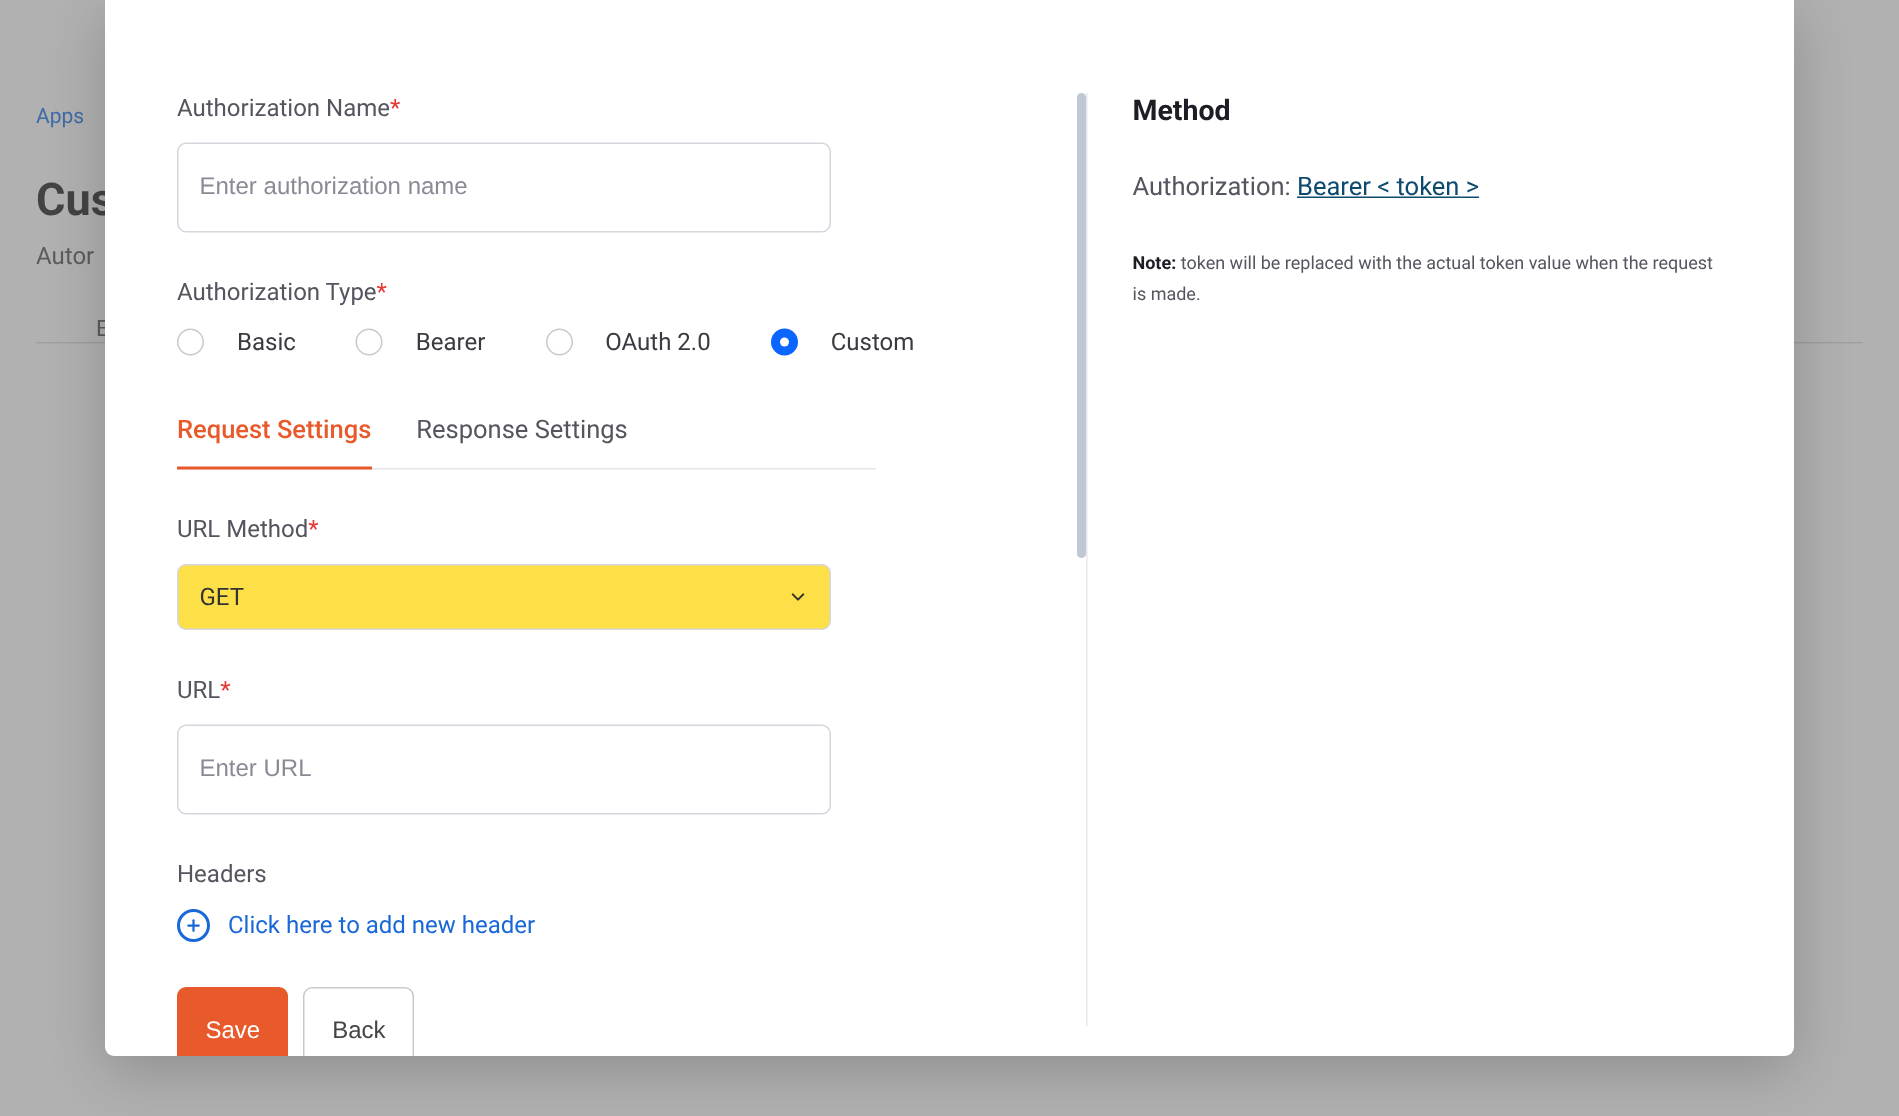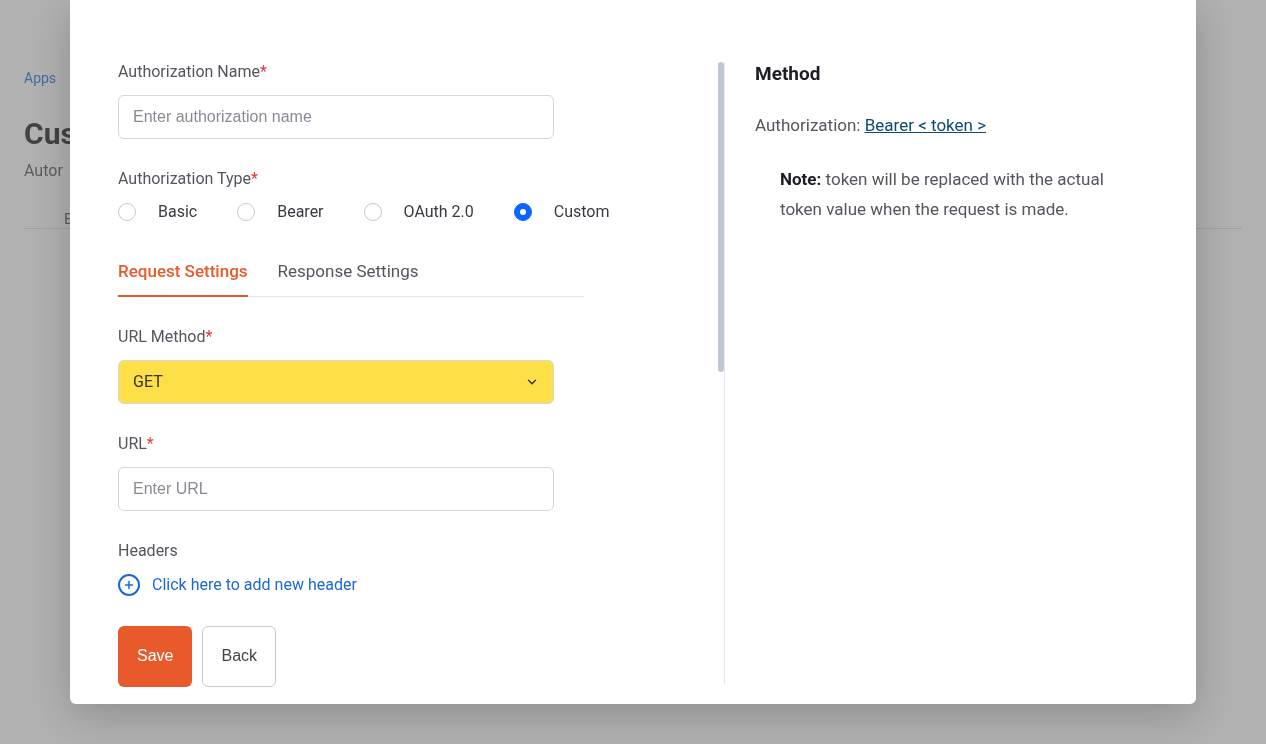--- a/index.html
+++ b/index.html
@@ -85,21 +85,21 @@
   }
 
   .field-label {
     font-size: 16px;
     color: #555560;
     margin-bottom: 14px;
   }
   .req { color: #e53935; }
   .text-input {
     width: 436px;
-    height: 44px;
+    height: 60px;
     border: 1px solid #d5d5de;
     border-radius: 6px;
     padding: 0 14px;
     font-size: 16px;
     color: #333;
     margin-bottom: 30px;
   }
   .text-input::placeholder { color: #8a8a96; }
 
   .radio-row {
@@ -225,24 +225,23 @@
     color: #1d1d25;
     margin-bottom: 30px;
   }
   .preview-line {
     font-size: 17px;
     color: #555560;
     margin-bottom: 30px;
   }
   .preview-line .dark { color: #0c4a6e; text-decoration: underline; }
   .preview-note {
-    font-size: 17px;
+    font-size: 12px;
     color: #555560;
     line-height: 1.75;
-    margin-left: 25px;
   }
   .preview-note .bold { font-weight: 700; color: #1d1d25; }
 </style>
 </head>
 <body>
 
 <div class="bg-page">
   <div class="breadcrumb">Apps</div>
   <div class="bg-title">Cus</div>
   <div class="bg-sub">Autor</div>

